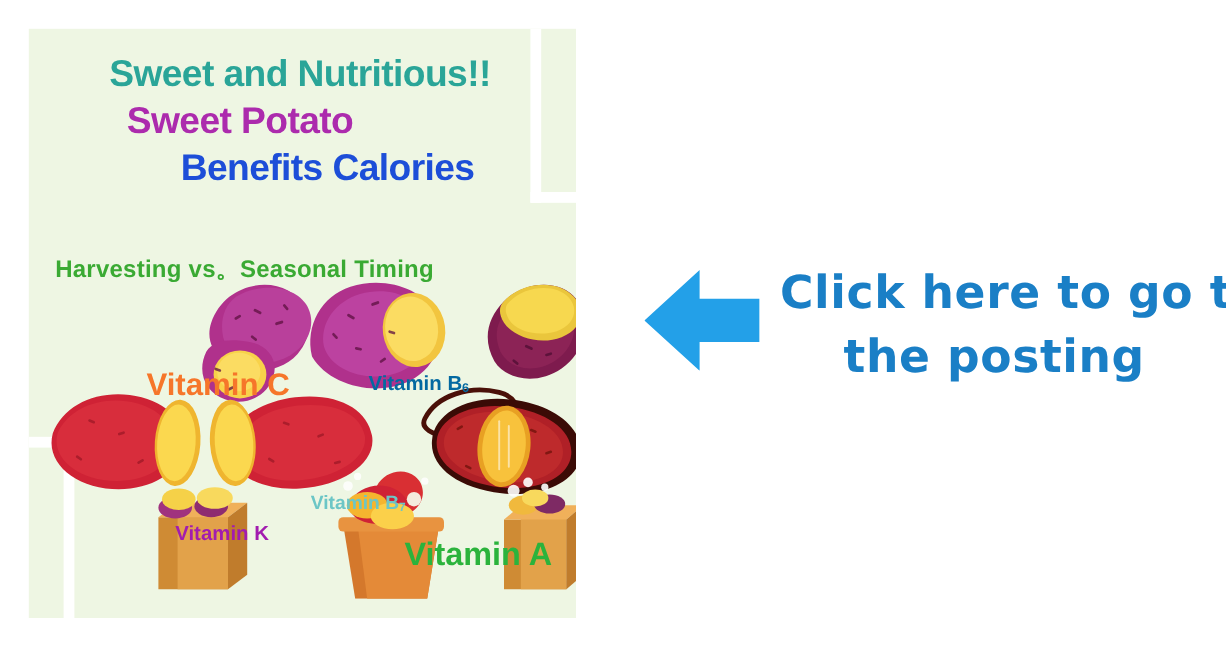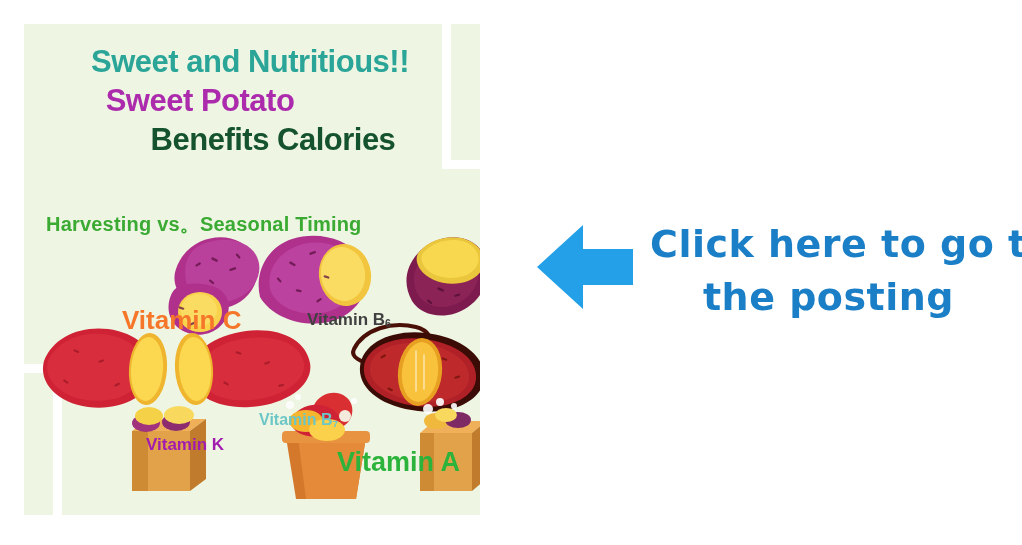--- a/index.html
+++ b/index.html
@@ -67,21 +67,21 @@
   .head-line {
     font-family: "Liberation Sans", sans-serif;
     font-weight: bold;
     font-size: 31px;
     line-height: 39px;
     letter-spacing: -0.5px;
     white-space: nowrap;
   }
   #head-line-1 { color: #2aa598; margin-left: -4px; }
   #head-line-2 { color: #ac2bad; margin-left: -104px; }
-  #head-line-3 { color: #14532d; margin-left: 42px; }
+  #head-line-3 { color: #1d4ed8; margin-left: 42px; }
 
   #subtitle {
     position: absolute;
     left: 22px;
     top: 187px;
     font-size: 20px;
     font-weight: bold;
     color: #3aaa33;
     letter-spacing: 0.2px;
     white-space: nowrap;
@@ -111,21 +111,21 @@
     bottom: -0.18em;
   }
   #label-vitamin-c {
     left: 98px; top: 283px;
     font-size: 26px;
     color: #f6762a;
   }
   #label-vitamin-b6 {
     left: 283px; top: 287px;
     font-size: 17px;
-    color: #404040;
+    color: #0369a1;
   }
   #label-vitamin-b7 {
     left: 235px; top: 388px;
     font-size: 16px;
     color: #6cc6c6;
   }
   #label-vitamin-k {
     left: 122px; top: 412px;
     font-size: 17px;
     color: #a21caf;

